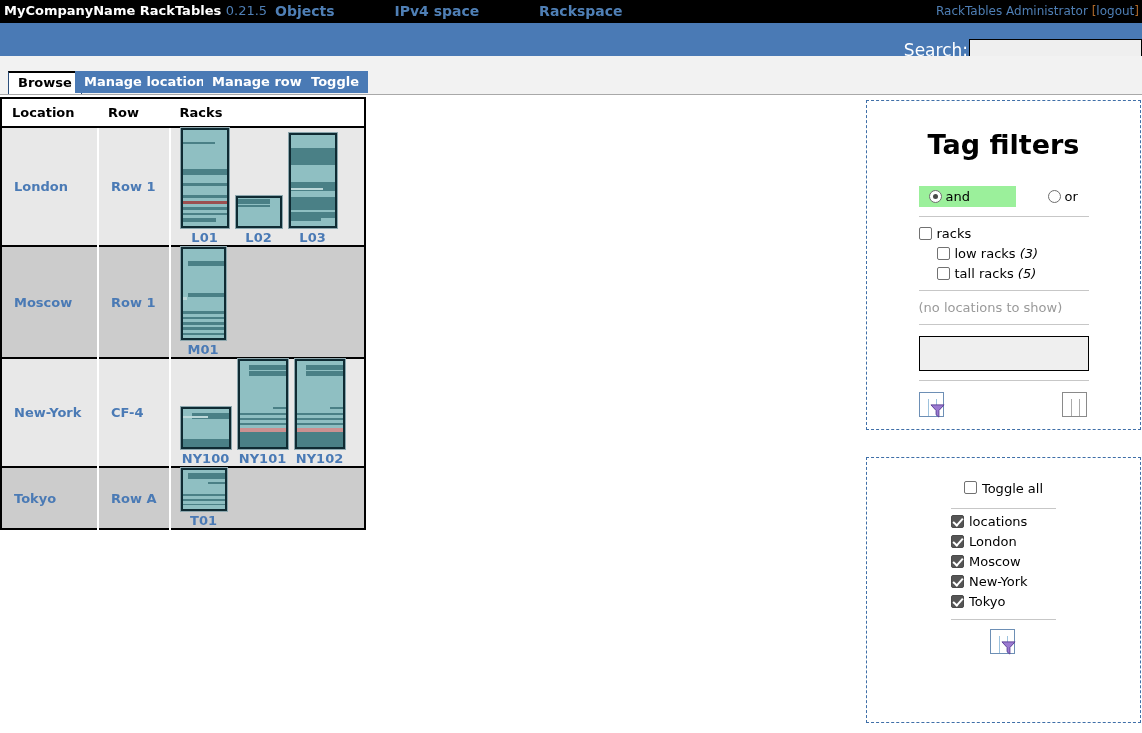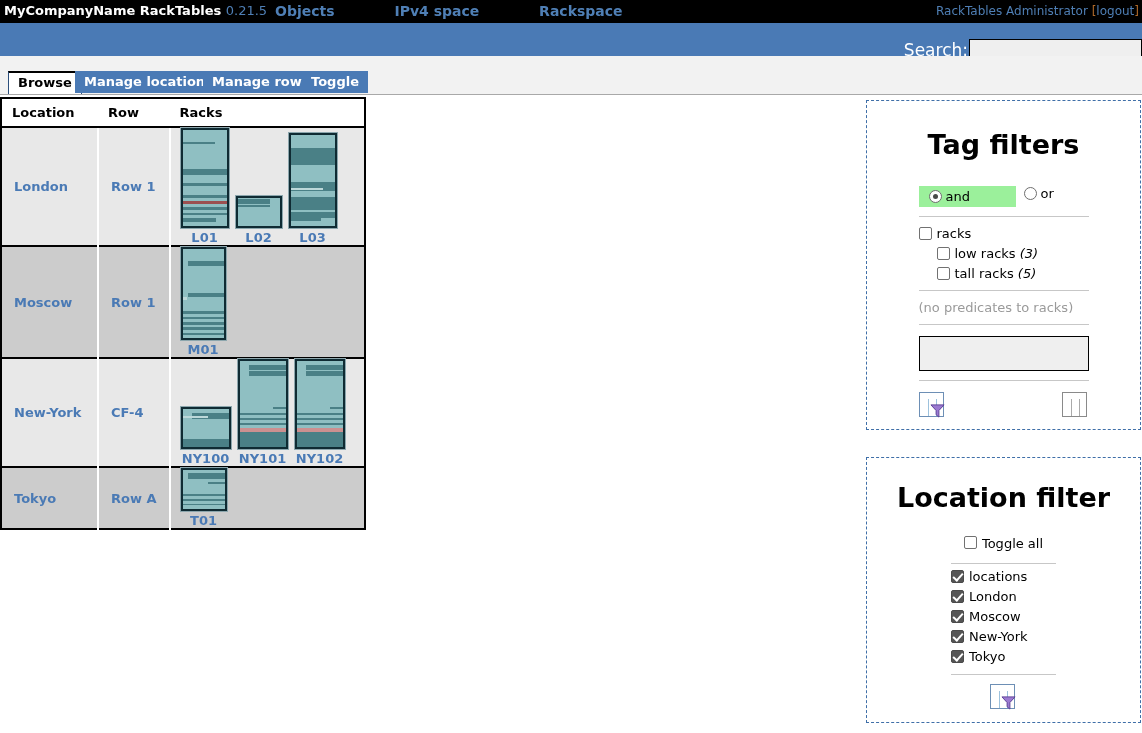--- a/index.html
+++ b/index.html
@@ -140,28 +140,28 @@
   #tagpanel { left: 866px; top: 100px; width: 275px; height: 330px; }
   #locpanel { left: 866px; top: 457px; width: 275px; height: 266px; }
   .ptitle {
     text-align: center;
     font-size: 27px; font-weight: bold; color: #000000;
     margin-top: 28px;
   }
   #locpanel .ptitle { margin-top: 24px; }
 
   .andor {
-    display: flex; align-items: flex-start;
+    display: flex; align-items: center;
     width: 170px; margin: 26px auto 0 auto;
   }
   .andbox {
     background: #9bf09b; width: 97px; height: 21px;
     display: flex; align-items: center; padding-left: 6px;
   }
-  .orbox { display: flex; align-items: center; padding-left: 4px; }
+  .orbox { display: flex; align-items: center; padding-left: 28px; }
   .andor span { font-size: 13px; color: #000000; margin-left: 4px; }
 
   .hr { width: 170px; height: 0; border-top: 1px solid #c7c7c7; margin: 9px auto 0 auto; }
 
   .cbrow { display: flex; align-items: center; margin-top: 5px; }
   .cbrow .lbl { font-size: 13px; color: #000000; margin-left: 5px; white-space: nowrap; }
   .cbrow .lbl i { color: #000000; }
   .predlist { width: 170px; margin: 9px auto 0 auto; }
   .indent { margin-left: 18px; }
 
@@ -434,21 +434,21 @@
         <span class="cb"></span>
         <span class="lbl">low racks<i> (3)</i></span>
       </div>
       <div class="cbrow indent">
         <span class="cb"></span>
         <span class="lbl">tall racks<i> (5)</i></span>
       </div>
     </div>
 
   <div class="hr"></div>
-  <div class="nopred">(no predicates to racks)</div>
+  <div class="nopred">(no locations to show)</div>
   <div class="hr"></div>
 
   <textarea class="ta" style=""></textarea>
 
   <div class="hr"></div>
 
   <div class="btnrow">
     <span class="sheeticon">
       <span class="pg">
         <span class="hdr"></span>
@@ -467,21 +467,20 @@
         <span class="grid">
           <span class="gl"></span><span class="gl"></span><span class="gl"></span><span class="gl"></span>
           <span class="gv" style="left:8px"></span><span class="gv" style="left:16px"></span>
         </span>
       </span>
     </span>
   </div>
 </div>
 
 <div class="panel" id="locpanel">
-  <div class="ptitle">Location filter</div>
 
   <div class="toggleall">
     <span class="cb"></span>
     <span class="lbl" style="margin-left:5px;font-size:13px;">Toggle all</span>
   </div>
 
   <div class="hr" style="width:105px;margin-top:12px;"></div>
 
   <div class="loclist" id="loclist">
       <div class="cbrow">

